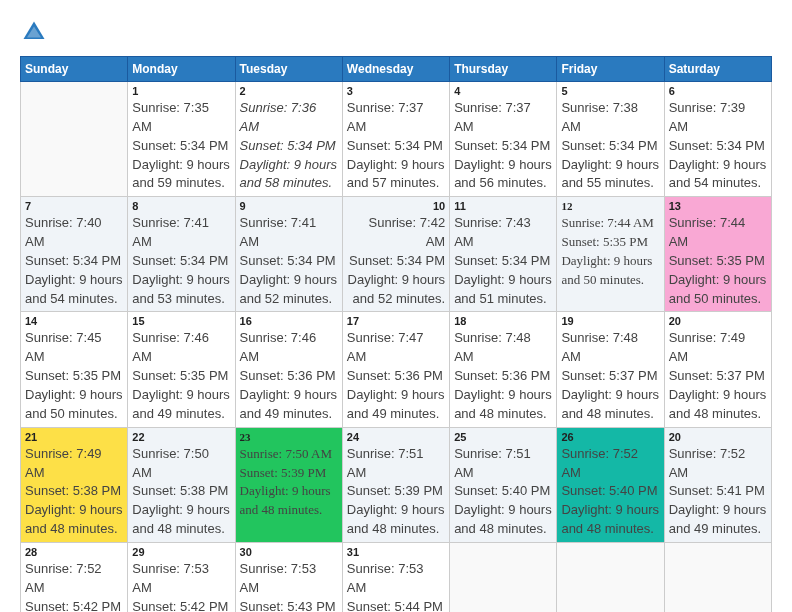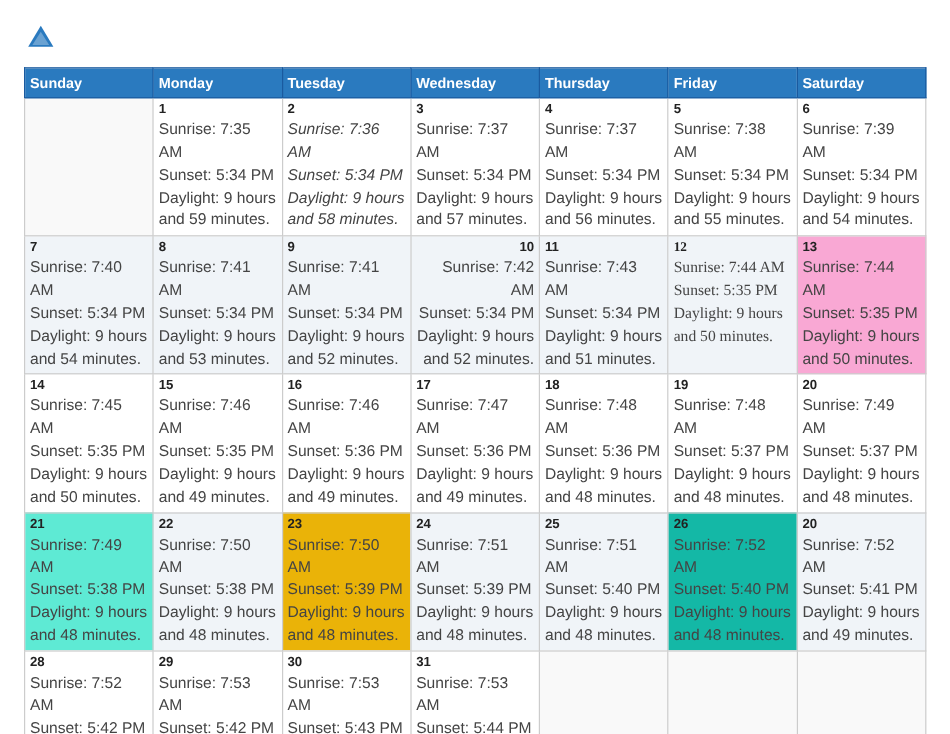--- a/index.html
+++ b/index.html
@@ -270,35 +270,35 @@
           </td>
           <td>
             <div class="day-num">20</div>
             <div class="day-info" style="white-space: pre-line;">Sunrise: 7:49 AM
 Sunset: 5:37 PM
 Daylight: 9 hours
 and 48 minutes.</div>
           </td>
         </tr>
         <tr>
-          <td style="background: #5eead4;">
+          <td style="background: #fde047;">
             <div class="day-num">21</div>
             <div class="day-info" style="white-space: pre-line;">Sunrise: 7:49 AM
 Sunset: 5:38 PM
 Daylight: 9 hours
 and 48 minutes.</div>
           </td>
           <td style="background: rgb(240, 244, 248);">
             <div class="day-num">22</div>
             <div class="day-info" style="white-space: pre-line;">Sunrise: 7:50 AM
 Sunset: 5:38 PM
 Daylight: 9 hours
 and 48 minutes.</div>
           </td>
-          <td style="background: #eab308;">
+          <td style="background: #22c55e; font-family: Liberation Serif, serif;">
             <div class="day-num">23</div>
             <div class="day-info" style="white-space: pre-line;">Sunrise: 7:50 AM
 Sunset: 5:39 PM
 Daylight: 9 hours
 and 48 minutes.</div>
           </td>
           <td style="background: rgb(240, 244, 248);">
             <div class="day-num">24</div>
             <div class="day-info" style="white-space: pre-line;">Sunrise: 7:51 AM
 Sunset: 5:39 PM

